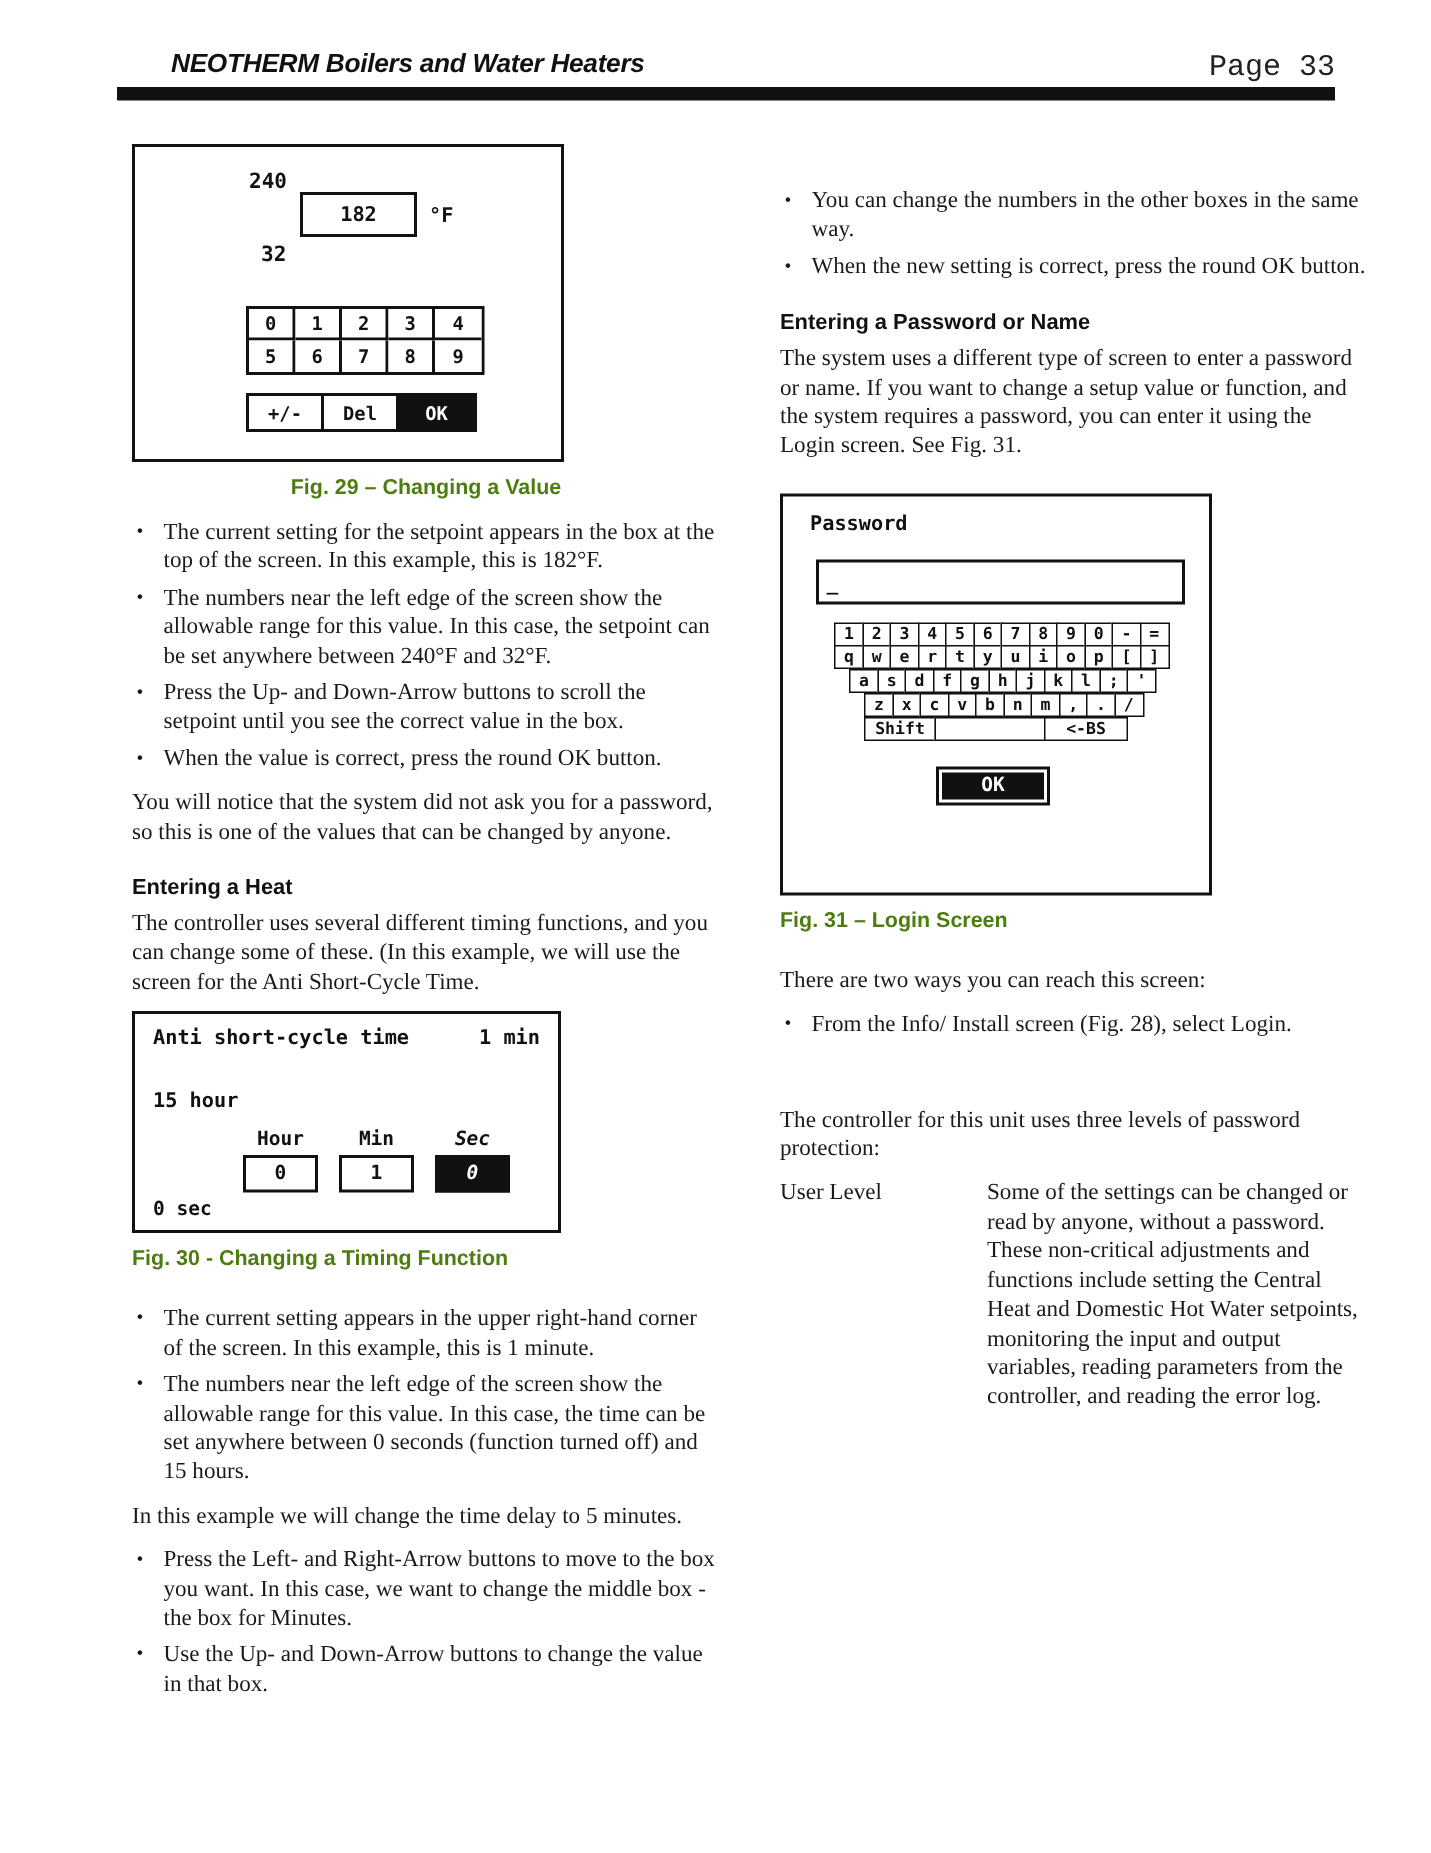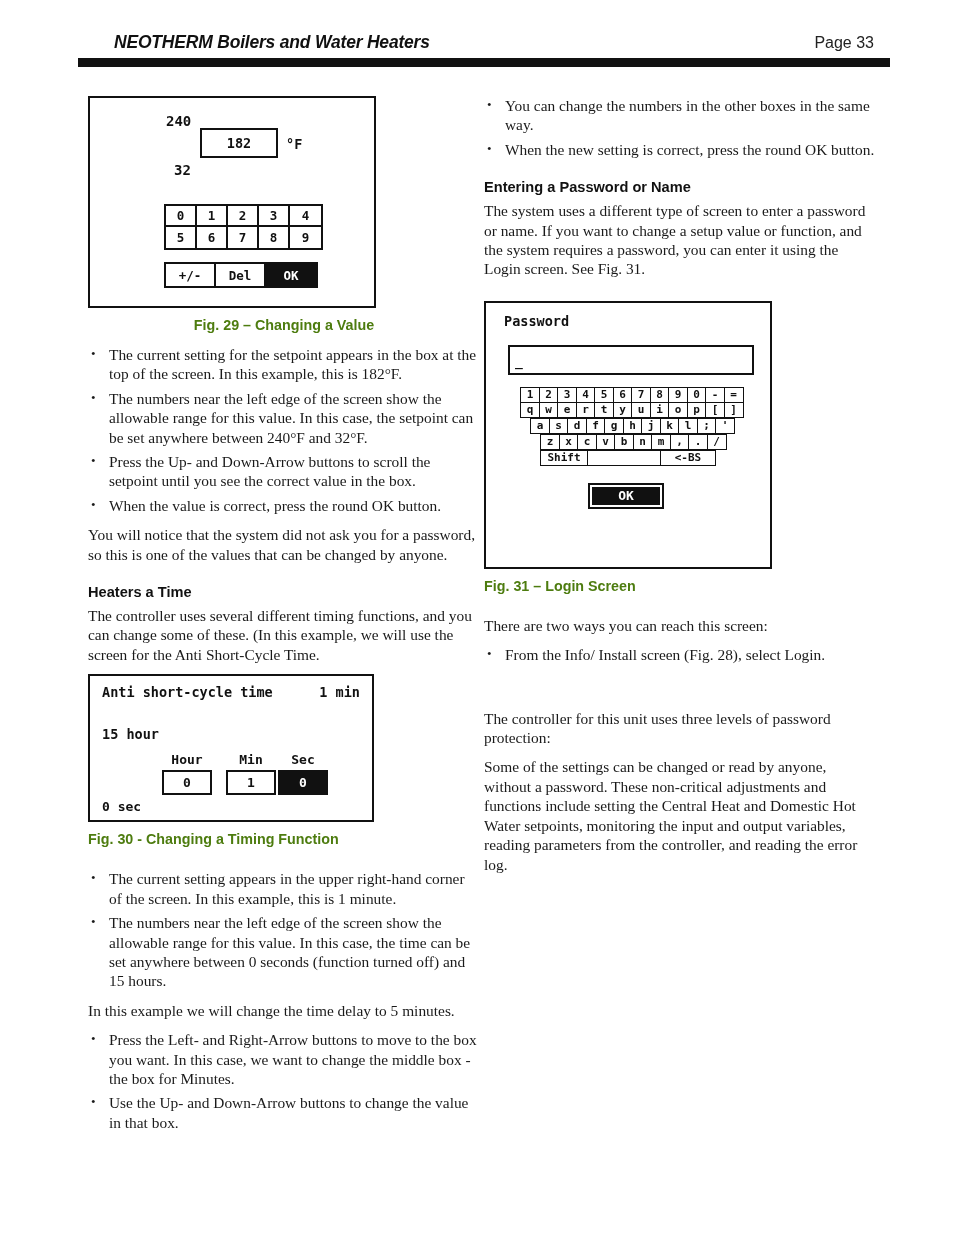--- a/index.html
+++ b/index.html
@@ -31,43 +31,43 @@
     font-family: "Liberation Sans", sans-serif;
     font-weight: bold;
     font-style: italic;
     font-size: 17.5px;
     letter-spacing: -0.2px;
     color: #111;
     white-space: nowrap;
   }
   #page-number {
     position: absolute;
-    right: 16px;
+    right: 0px;
     top: 2px;
-    font-family: Liberation Sans, sans-serif;
-    font-size: 16px;
+    font-family: Liberation Mono, monospace;
+    font-size: 20px;
     color: #222;
     white-space: nowrap;
   }
   #header-rule {
     position: absolute;
     left: 0px;
     top: 26px;
     width: 812px;
     height: 9px;
     background: #111;
   }
 
   
   .column {
     position: absolute;
     top: 96px;
   }
   #left-column  { left: 88px;  width: 392px; }
-  #right-column { left: 484px; width: 392px; }
+  #right-column { left: 520px; width: 392px; margin-top: 28px; }
 
   
   p.body-text {
     margin: 0 0 10px 0;
     font-size: 15.4px;
     line-height: 19.4px;
     text-align: left;
   }
   h3.section-heading {
     margin: 20px 0 6px 0;
@@ -248,21 +248,21 @@
     justify-content: center;
     font-family: "DejaVu Sans Mono", monospace;
     font-weight: bold;
     font-size: 13px;
     background: #fff;
     color: #111;
   }
   .t-col .t-box.inverted { background: #111; color: #fff; border-color: #111; }
   #fig30-col-hour { left: 72px;  top: 76px; }
   #fig30-col-min  { left: 136px; top: 76px; }
-  #fig30-col-sec  { left: 188px; top: 76px; }
+  #fig30-col-sec  { left: 200px; top: 76px; font-style: italic; }
 
   
   #fig31-screen {
     width: 288px;
     height: 268px;
   }
   #fig31-label { left: 18px; top: 12px; font-size: 13.5px; }
   #fig31-input {
     position: absolute;
     left: 22px;
@@ -379,21 +379,21 @@
 
   <ul class="bullets">
     <li>The current setting for the setpoint appears in the box at the top of the screen.  In this example, this is 182°F.</li>
     <li> The numbers near the left edge of the screen show the allowable range for this value.  In this case, the setpoint can be set anywhere between 240°F and 32°F.</li>
     <li>Press the Up- and Down-Arrow buttons to scroll the setpoint until you see the correct value in the box.</li>
     <li>When the value is correct, press the round OK button.</li>
   </ul>
 
   <p class="body-text">You will notice that the system did not ask you for a password, so this is one of the values that can be changed by anyone.</p>
 
-  <h3 class="section-heading">Heaters a Time</h3>
+  <h3 class="section-heading">Entering a Heat</h3>
   <p class="body-text">The controller uses several different timing functions, and you can change some of these.   (In this example, we will use the screen for the Anti Short-Cycle Time.</p>
 
   <div id="fig30-screen" class="lcd">
     <div id="fig30-title" class="lcd-text">Anti short-cycle time</div>
     <div id="fig30-current" class="lcd-text">1 min</div>
     <div id="fig30-range-high" class="lcd-text">15 hour</div>
 
     <div id="fig30-col-hour" class="t-col">
       <span class="t-label">Hour</span>
       <div class="t-box">0</div>
@@ -521,15 +521,16 @@
 
   <ul class="bullets">
     <li>From the Info/ Install screen (Fig. 28), select Login.</li>
   </ul>
 
   <div class="spacer-lg"></div>
 
   <p class="body-text">The controller for this unit uses three levels of password protection:</p>
 
   <div class="def-row">
+    <div class="def-term">User Level</div>
     <div class="def-desc">Some of the settings can be changed or read by anyone, without a password. These non-critical adjustments and functions include setting the Central Heat and Domestic Hot Water setpoints, monitoring the input and output variables, reading parameters from the controller, and reading the error log.</div>
   </div>
 </div>
 
 </body></html>

